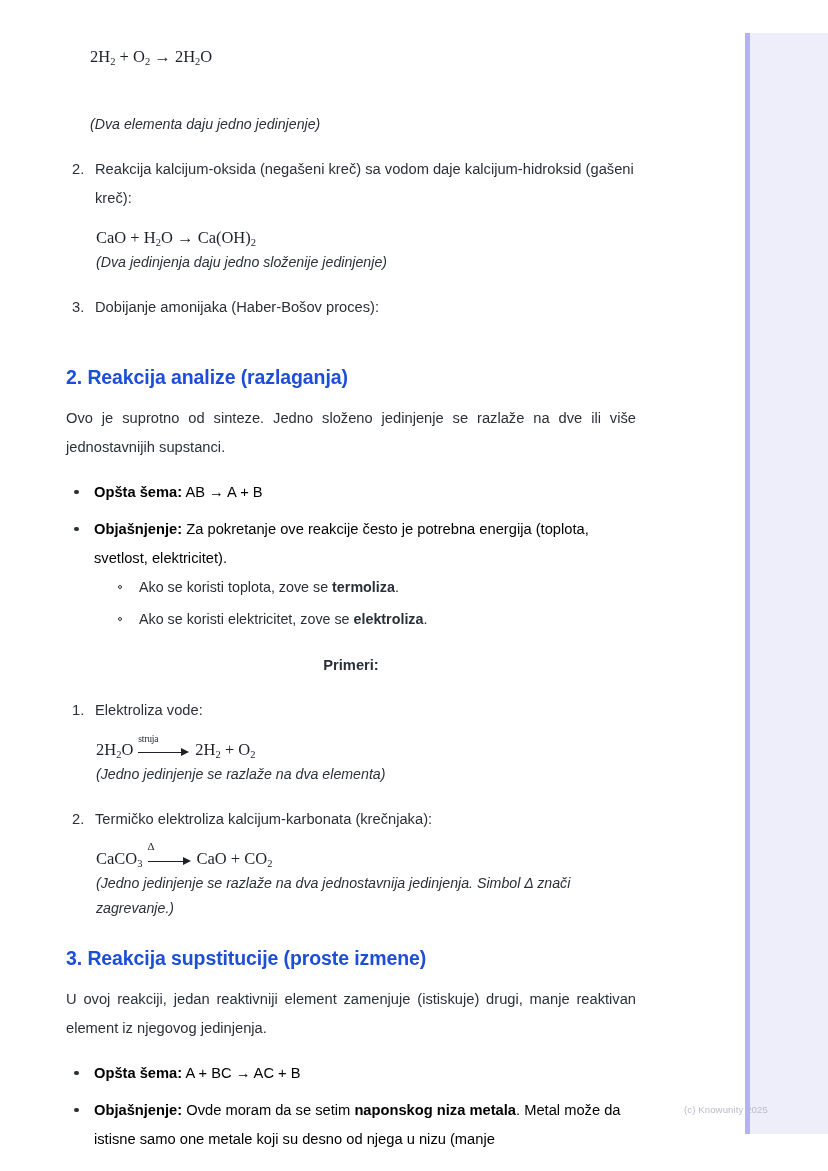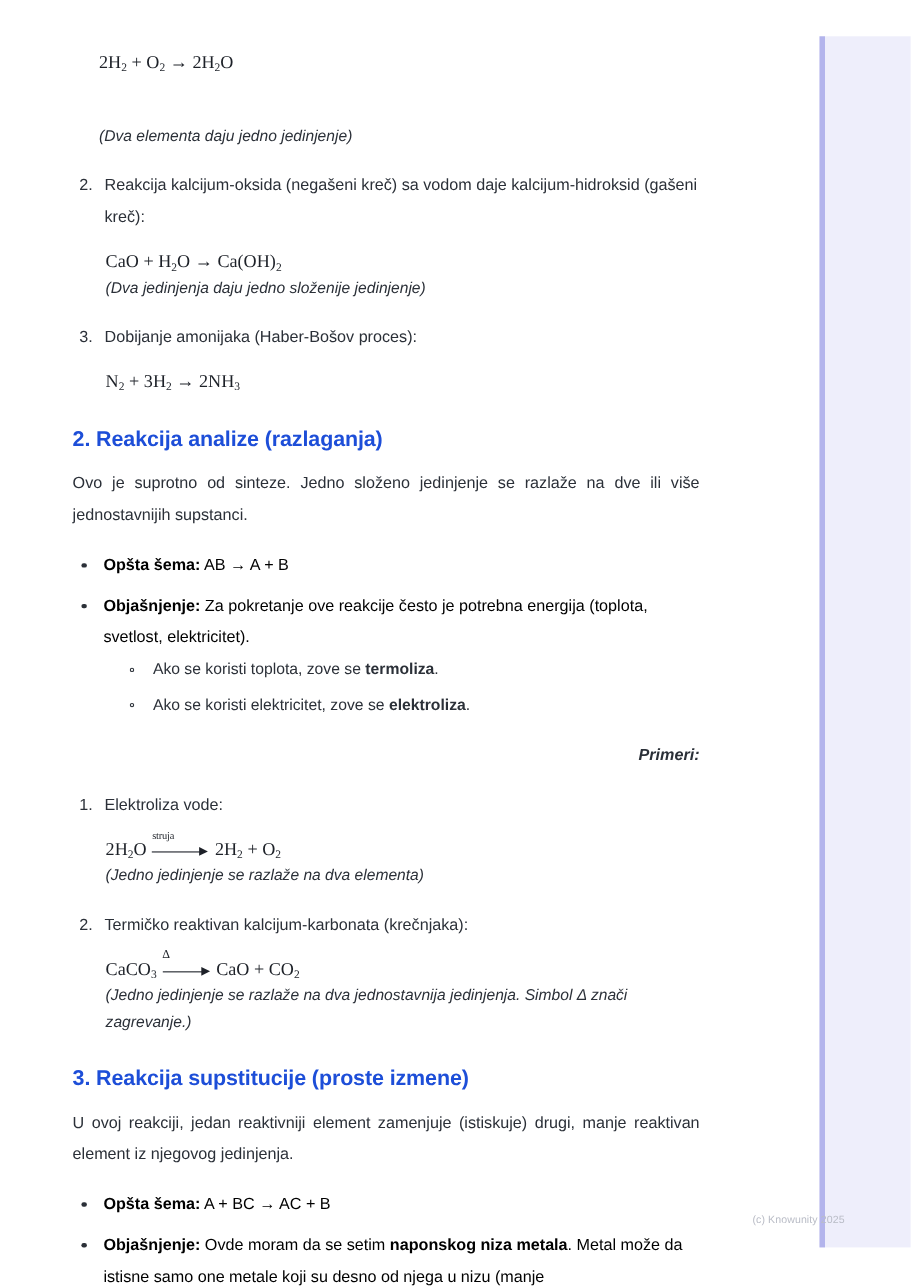--- a/index.html
+++ b/index.html
@@ -46,21 +46,21 @@
   }
 
   
   p.para {
     font-size: 14.7px;
     line-height: 29px;
     margin: 0 0 6px 0;
     color: #2b3038;
     text-align: justify;
   }
-  p.para.nojust { text-align: right; font-style: italic; }
+  p.para.nojust { text-align: center; }
 
   .bold { font-weight: 700; }
 
   
   h2.section-heading {
     font-size: 19.5px;
     font-weight: 700;
     color: #1d4ed8;
     margin: 0;
     padding: 0;
@@ -274,23 +274,20 @@
 
     <ol class="num-list">
       <li>
         <span class="marker">3.</span>
         <span class="li-text">Dobijanje amonijaka (Haber-Bošov proces):</span>
       </li>
     </ol>
 
     <div class="block-gap-s"></div>
 
-    <div class="equation eq-indent2">
-      N<sub>2</sub> + 3H<sub>2</sub> → 2NH<sub>3</sub>
-    </div>
 
     <div class="heading-block">
       <h2 class="section-heading">2. Reakcija analize (razlaganja)</h2>
     </div>
 
     <p class="para">Ovo je suprotno od sinteze. Jedno složeno jedinjenje se razlaže na dve ili više jednostavnijih supstanci.</p>
 
     <div class="block-gap-s"></div>
 
     <ul class="bullet-list">
@@ -335,21 +332,21 @@
     <div>
       <div class="equation eq-indent2">2H<sub>2</sub>O<span class="rxn-arrow"><span class="lbl">struja</span><span class="shaft"></span><span class="head"></span></span>2H<sub>2</sub> + O<sub>2</sub></div>
       <div class="gloss indent2">(Jedno jedinjenje se razlaže na dva elementa)</div>
     </div>
 
     <div class="block-gap-m"></div>
 
     <ol class="num-list">
       <li>
         <span class="marker">2.</span>
-        <span class="li-text">Termičko reaktivan kalcijum-karbonata (krečnjaka):</span>
+        <span class="li-text">Termičko elektroliza kalcijum-karbonata (krečnjaka):</span>
       </li>
     </ol>
 
     <div class="block-gap-s"></div>
 
     <div>
       <div class="equation eq-indent2">CaCO<sub>3</sub><span class="rxn-arrow short"><span class="lbl">Δ</span><span class="shaft"></span><span class="head"></span></span>CaO + CO<sub>2</sub></div>
       <div class="gloss indent2">(Jedno jedinjenje se razlaže na dva jednostavnija jedinjenja. Simbol Δ znači zagrevanje.)</div>
     </div>
 

